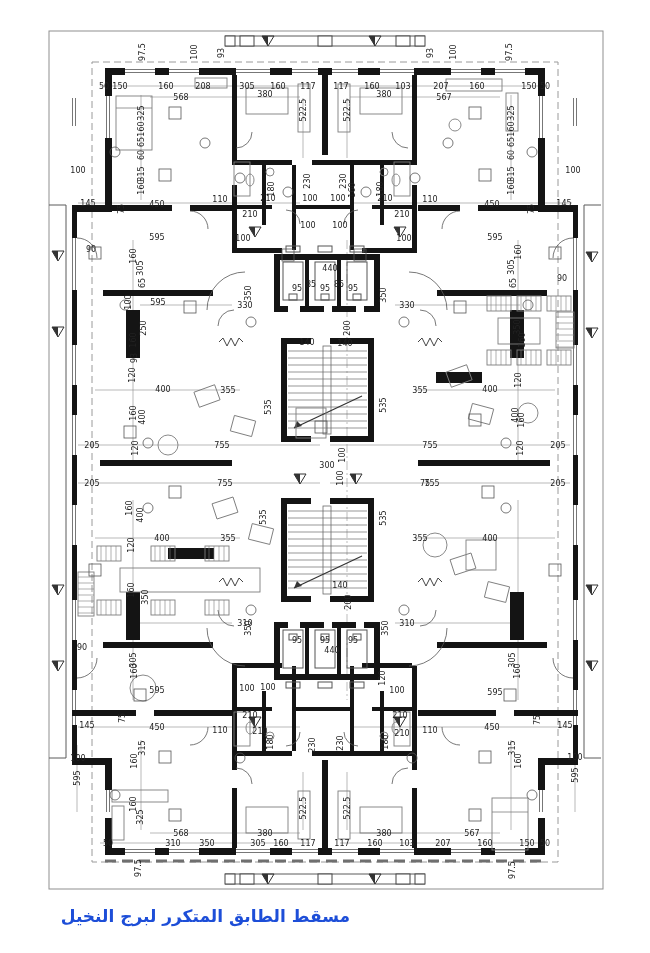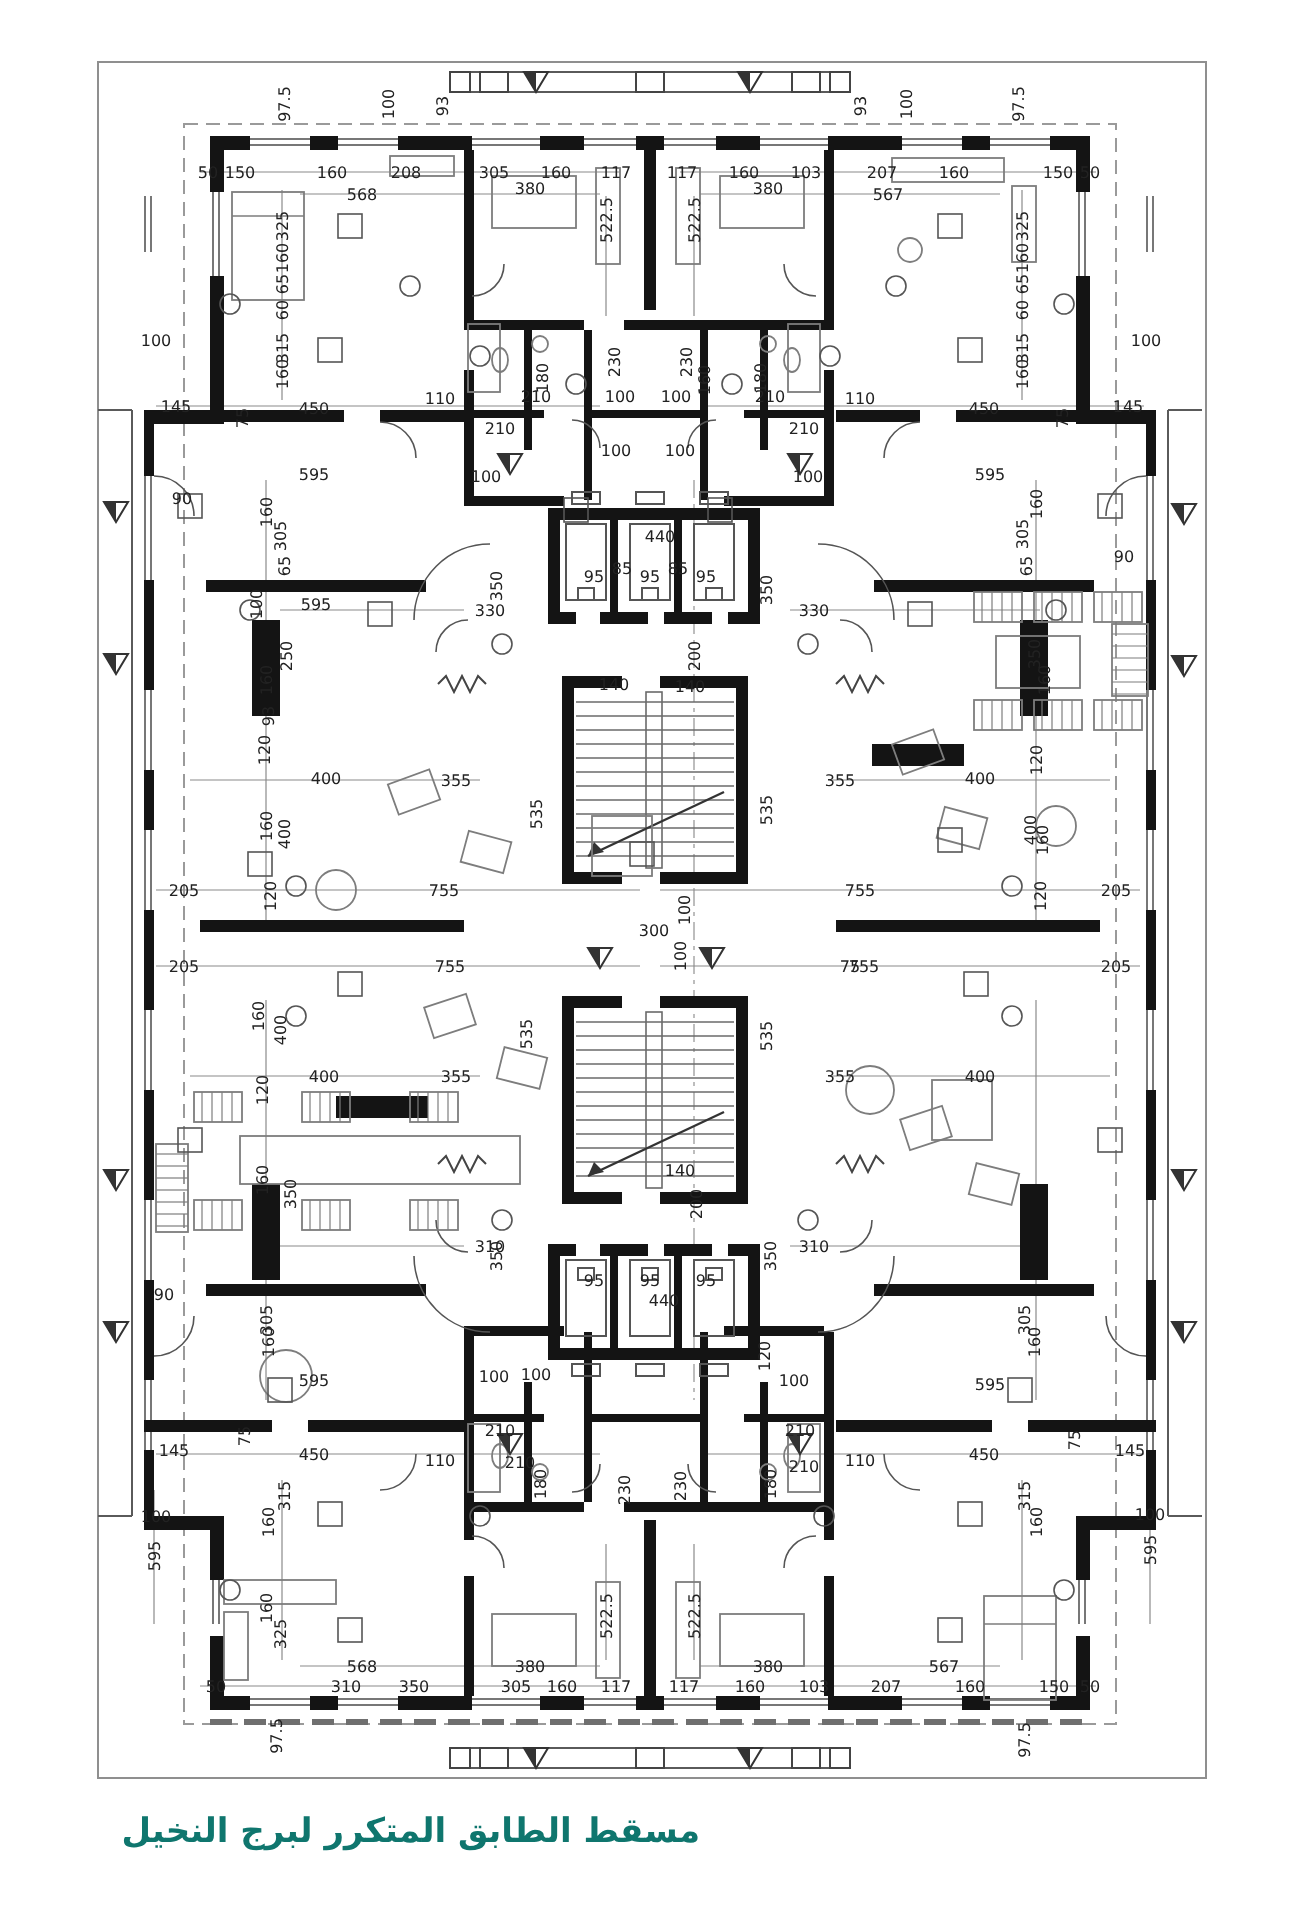--- a/index.html
+++ b/index.html
@@ -1,20 +1,20 @@
 <!DOCTYPE html>
 <html><head>
 <meta charset="utf-8">
 <style>
   html,body{margin:0;padding:0;background:#fff;}
   #page{position:relative;width:650px;height:938px;background:#fff;overflow:hidden;
         font-family:"DejaVu Sans",sans-serif;}
   #plan-svg{position:absolute;left:0;top:0;}
   #caption{position:absolute;left:40px;top:906px;width:310px;font-size:17px;font-weight:bold;
-           color:#0f766e;direction:rtl;text-align:right;letter-spacing:0px;
+           color:#1d4ed8;direction:rtl;text-align:right;letter-spacing:0px;
            font-family:"DejaVu Sans",sans-serif;}
   .dim{font-size:8px;fill:#222;}
 </style>
 </head>
 <body>
 
 <div id="page">
   <svg id="plan-svg" width="650" height="953" viewBox="0 0 650 953">
       <g>
         <rect x="49" y="31" width="554" height="858" stroke="#8f8f8f" stroke-width="1" fill="none"></rect>

